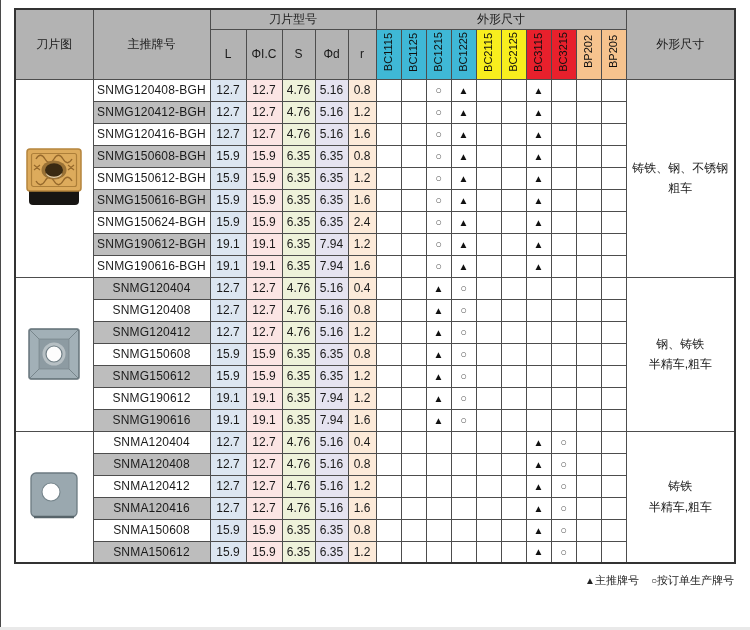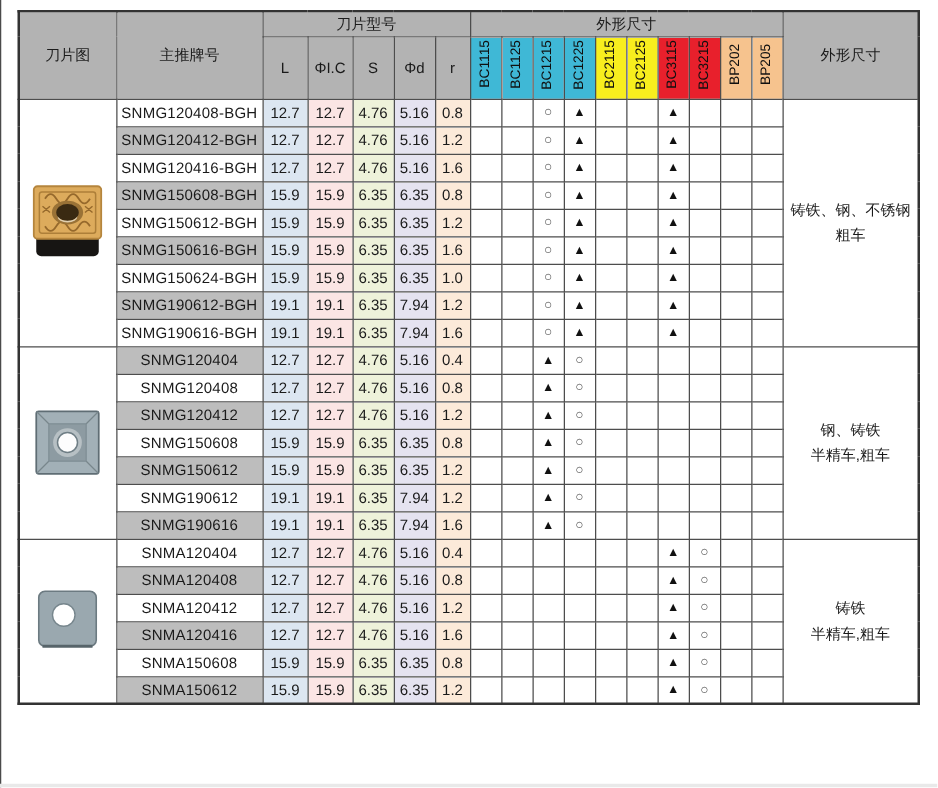--- a/index.html
+++ b/index.html
@@ -224,21 +224,21 @@
           <td class="marker-cell"></td>
           <td class="marker-cell"></td>
           <td class="marker-cell"></td>
         </tr>
         <tr>
           <td class="model-cell">SNMG150624-BGH</td>
           <td class="dim-cell" style="background: rgb(220, 230, 241);">15.9</td>
           <td class="dim-cell" style="background: rgb(251, 229, 228);">15.9</td>
           <td class="dim-cell" style="background: rgb(238, 242, 218);">6.35</td>
           <td class="dim-cell" style="background: rgb(229, 227, 240);">6.35</td>
-          <td class="dim-cell" style="background: rgb(252, 234, 217);">1.0</td>
+          <td class="dim-cell" style="background: rgb(252, 234, 217);">2.4</td>
           <td class="marker-cell"></td>
           <td class="marker-cell"></td>
           <td class="marker-cell cir">○</td>
           <td class="marker-cell tri">▲</td>
           <td class="marker-cell"></td>
           <td class="marker-cell"></td>
           <td class="marker-cell tri">▲</td>
           <td class="marker-cell"></td>
           <td class="marker-cell"></td>
           <td class="marker-cell"></td>
@@ -533,13 +533,16 @@
           <td class="marker-cell"></td>
           <td class="marker-cell"></td>
           <td class="marker-cell tri">▲</td>
           <td class="marker-cell cir">○</td>
           <td class="marker-cell"></td>
           <td class="marker-cell"></td>
         </tr>
       </tbody>
   </table>
 
+  <div class="legend">
+    <span class="sym">▲</span><span>主推牌号</span><span class="gap"></span><span class="sym">○</span><span>按订单生产牌号</span>
+  </div>
 </div>
 
 </body></html>

